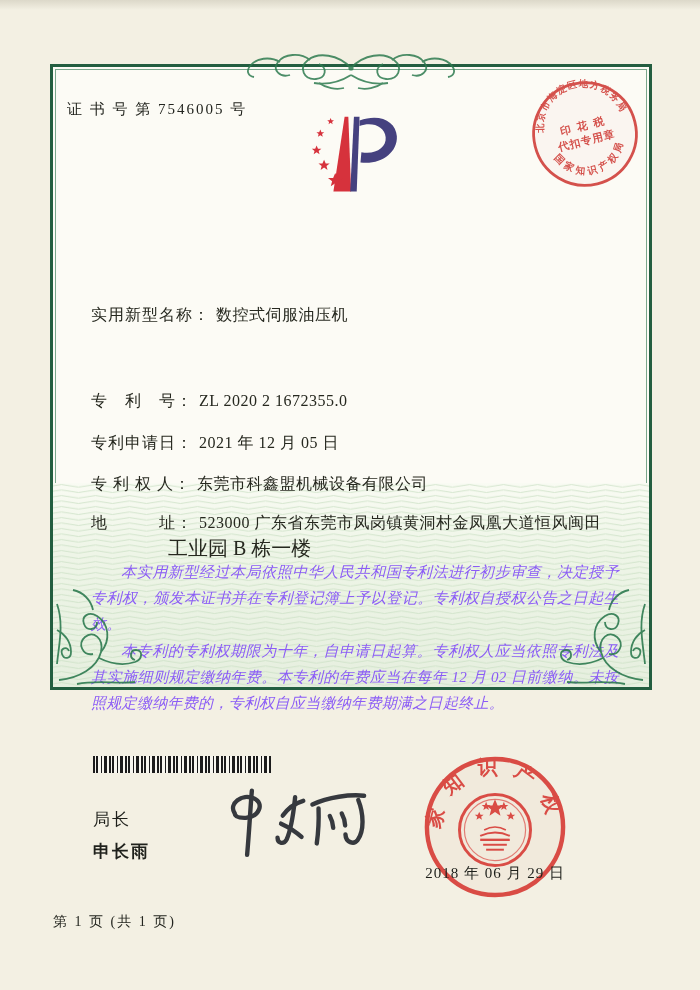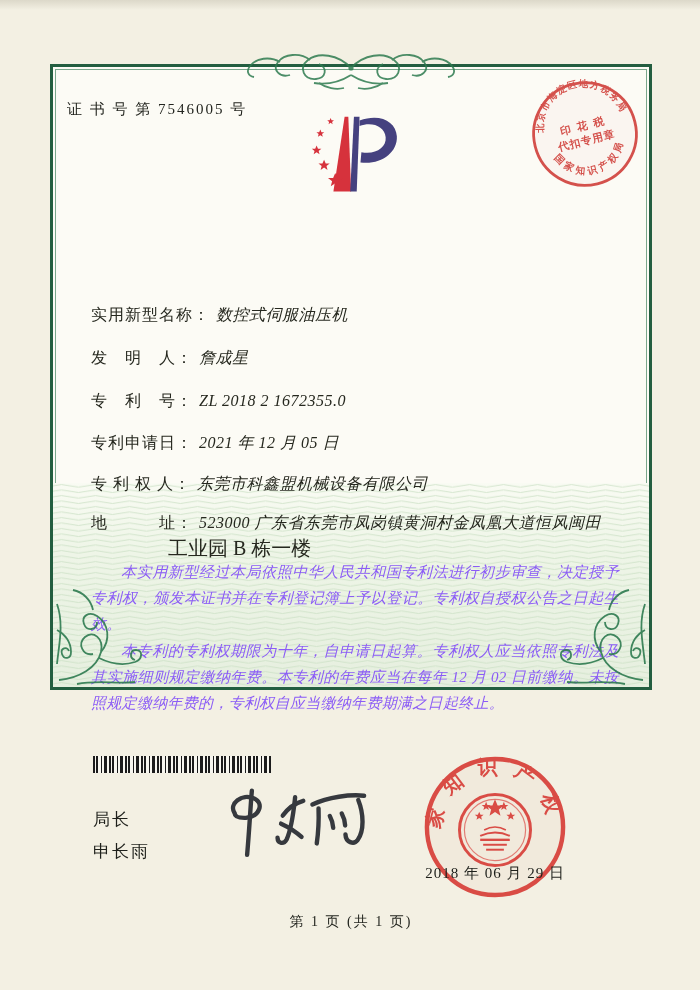--- a/index.html
+++ b/index.html
@@ -17,43 +17,43 @@
   .logo { position:absolute; left:245px; top:46px; width:110px; height:84px; }
 
   .title { position:absolute; left:118px; top:139px; width:270px; text-align:center;
     font-size:31px; font-weight:bold; letter-spacing:2px; color:#1c1e1a; white-space:nowrap; }
 
   .tax-stamp { position:absolute; left:476px; top:11px; width:112px; height:112px;
     transform:rotate(-14deg); opacity:.88; }
 
   .field-row { position:absolute; left:38px; width:548px; font-size:16px; color:#26281f; white-space:nowrap; }
   .field-row .lbl { letter-spacing:1px; }
-  .field-row .val { margin-left:6px; letter-spacing:.5px;font-style:italic; }
+  .field-row .val { margin-left:6px; letter-spacing:.5px; }
   .addr-line2 { position:absolute; left:115px; top:468px; font-size:20px; color:#26281f; }
   .grant-right { position:absolute; left:298px; top:0; }
 
   .body-text { position:absolute; left:38px; top:492px; width:528px;
     font-size:15px; font-style:italic; line-height:26px; color:#8b5cf6;
     text-align:justify; letter-spacing:.3px; }
   .body-text p { text-indent:2em; margin-bottom:1px; }
 
   .guilloche { position:absolute; left:0; bottom:0; width:596px; height:204px; }
 
   .barcode { position:absolute; left:40px; top:689px; width:178px; height:17px; z-index:2;
     background:repeating-linear-gradient(90deg,#1c1c1c 0 2px,#f7f6ef 2px 3px,#1c1c1c 3px 5px,#f7f6ef 5px 8px,#1c1c1c 8px 9px,#f7f6ef 9px 11px,#1c1c1c 11px 14px,#f7f6ef 14px 16px); }
 
   .director-title { position:absolute; left:40px; top:741px; font-size:17px; color:#1f211c; z-index:2; letter-spacing:2px;}
-  .director-name  { position:absolute; left:40px; top:773px; font-size:17px; color:#1f211c; z-index:2; letter-spacing:2px;}
+  .director-name  { position:absolute; left:40px; top:773px; font-size:17px; color:#1f211c; z-index:2; letter-spacing:2px;font-weight:bold;}
   .signature { position:absolute; left:162px; top:706px; width:170px; height:98px; z-index:3; }
 
   .seal { position:absolute; left:368px; top:686px; width:148px; height:148px; z-index:3; opacity:.93; }
   .seal-date { position:absolute; left:332px; top:797px; width:220px; text-align:center;
     font-size:15px; color:#1d1f1a; z-index:4; letter-spacing:1px; white-space:nowrap; }
 
-  .page-footer { position:absolute; left:0; top:846px; width:100%; text-align:center;
+  .page-footer { position:absolute; left:0; top:846px; width:100%; text-align:left;
     font-size:14px; color:#23251f; letter-spacing:2px; z-index:2; }
 
   .orn-top { position:absolute; left:50%; top:-17px; transform:translateX(-50%); z-index:3; }
   .orn-bl { position:absolute; left:-4px; bottom:-4px; z-index:2; }
   .orn-br { position:absolute; right:-4px; bottom:-4px; z-index:2; transform:scaleX(-1); }
 </style>
 </head>
 <body>
 
 <div class="page">
@@ -145,25 +145,22 @@
       <text font-size="10.5" fill="#cf3a35" letter-spacing="3.5" font-weight="bold">
         <textPath href="#txBot" startOffset="50%" text-anchor="middle">国家知识产权局</textPath>
       </text>
       <text x="60" y="55" text-anchor="middle" font-size="11.5" letter-spacing="2" fill="#cf3a35" font-weight="bold">印 花 税</text>
       <text x="60" y="71" text-anchor="middle" font-size="11.5" letter-spacing="1" fill="#cf3a35" font-weight="bold">代扣专用章</text>
     </svg>
 
     <div class="field-row" style="top:238px">
       <span class="lbl">实用新型名称：</span><span class="val">数控式伺服油压机</span>
     </div>
-    <div class="field-row" style="top:281px">
-      <span class="lbl">发　明　人：</span><span class="val">詹成星</span>
-    </div>
     <div class="field-row" style="top:324px">
-      <span class="lbl">专　利　号：</span><span class="val">ZL 2018 2 1672355.0</span>
+      <span class="lbl">专　利　号：</span><span class="val">ZL 2020 2 1672355.0</span>
     </div>
     <div class="field-row" style="top:366px">
       <span class="lbl">专利申请日：</span><span class="val">2021 年 12 月 05 日</span>
     </div>
     <div class="field-row" style="top:407px">
       <span class="lbl">专 利 权 人：</span><span class="val">东莞市科鑫盟机械设备有限公司</span>
     </div>
     <div class="field-row" style="top:446px">
       <span class="lbl">地　　　址：</span><span class="val">523000 广东省东莞市凤岗镇黄洞村金凤凰大道恒风闽田</span>
     </div>

